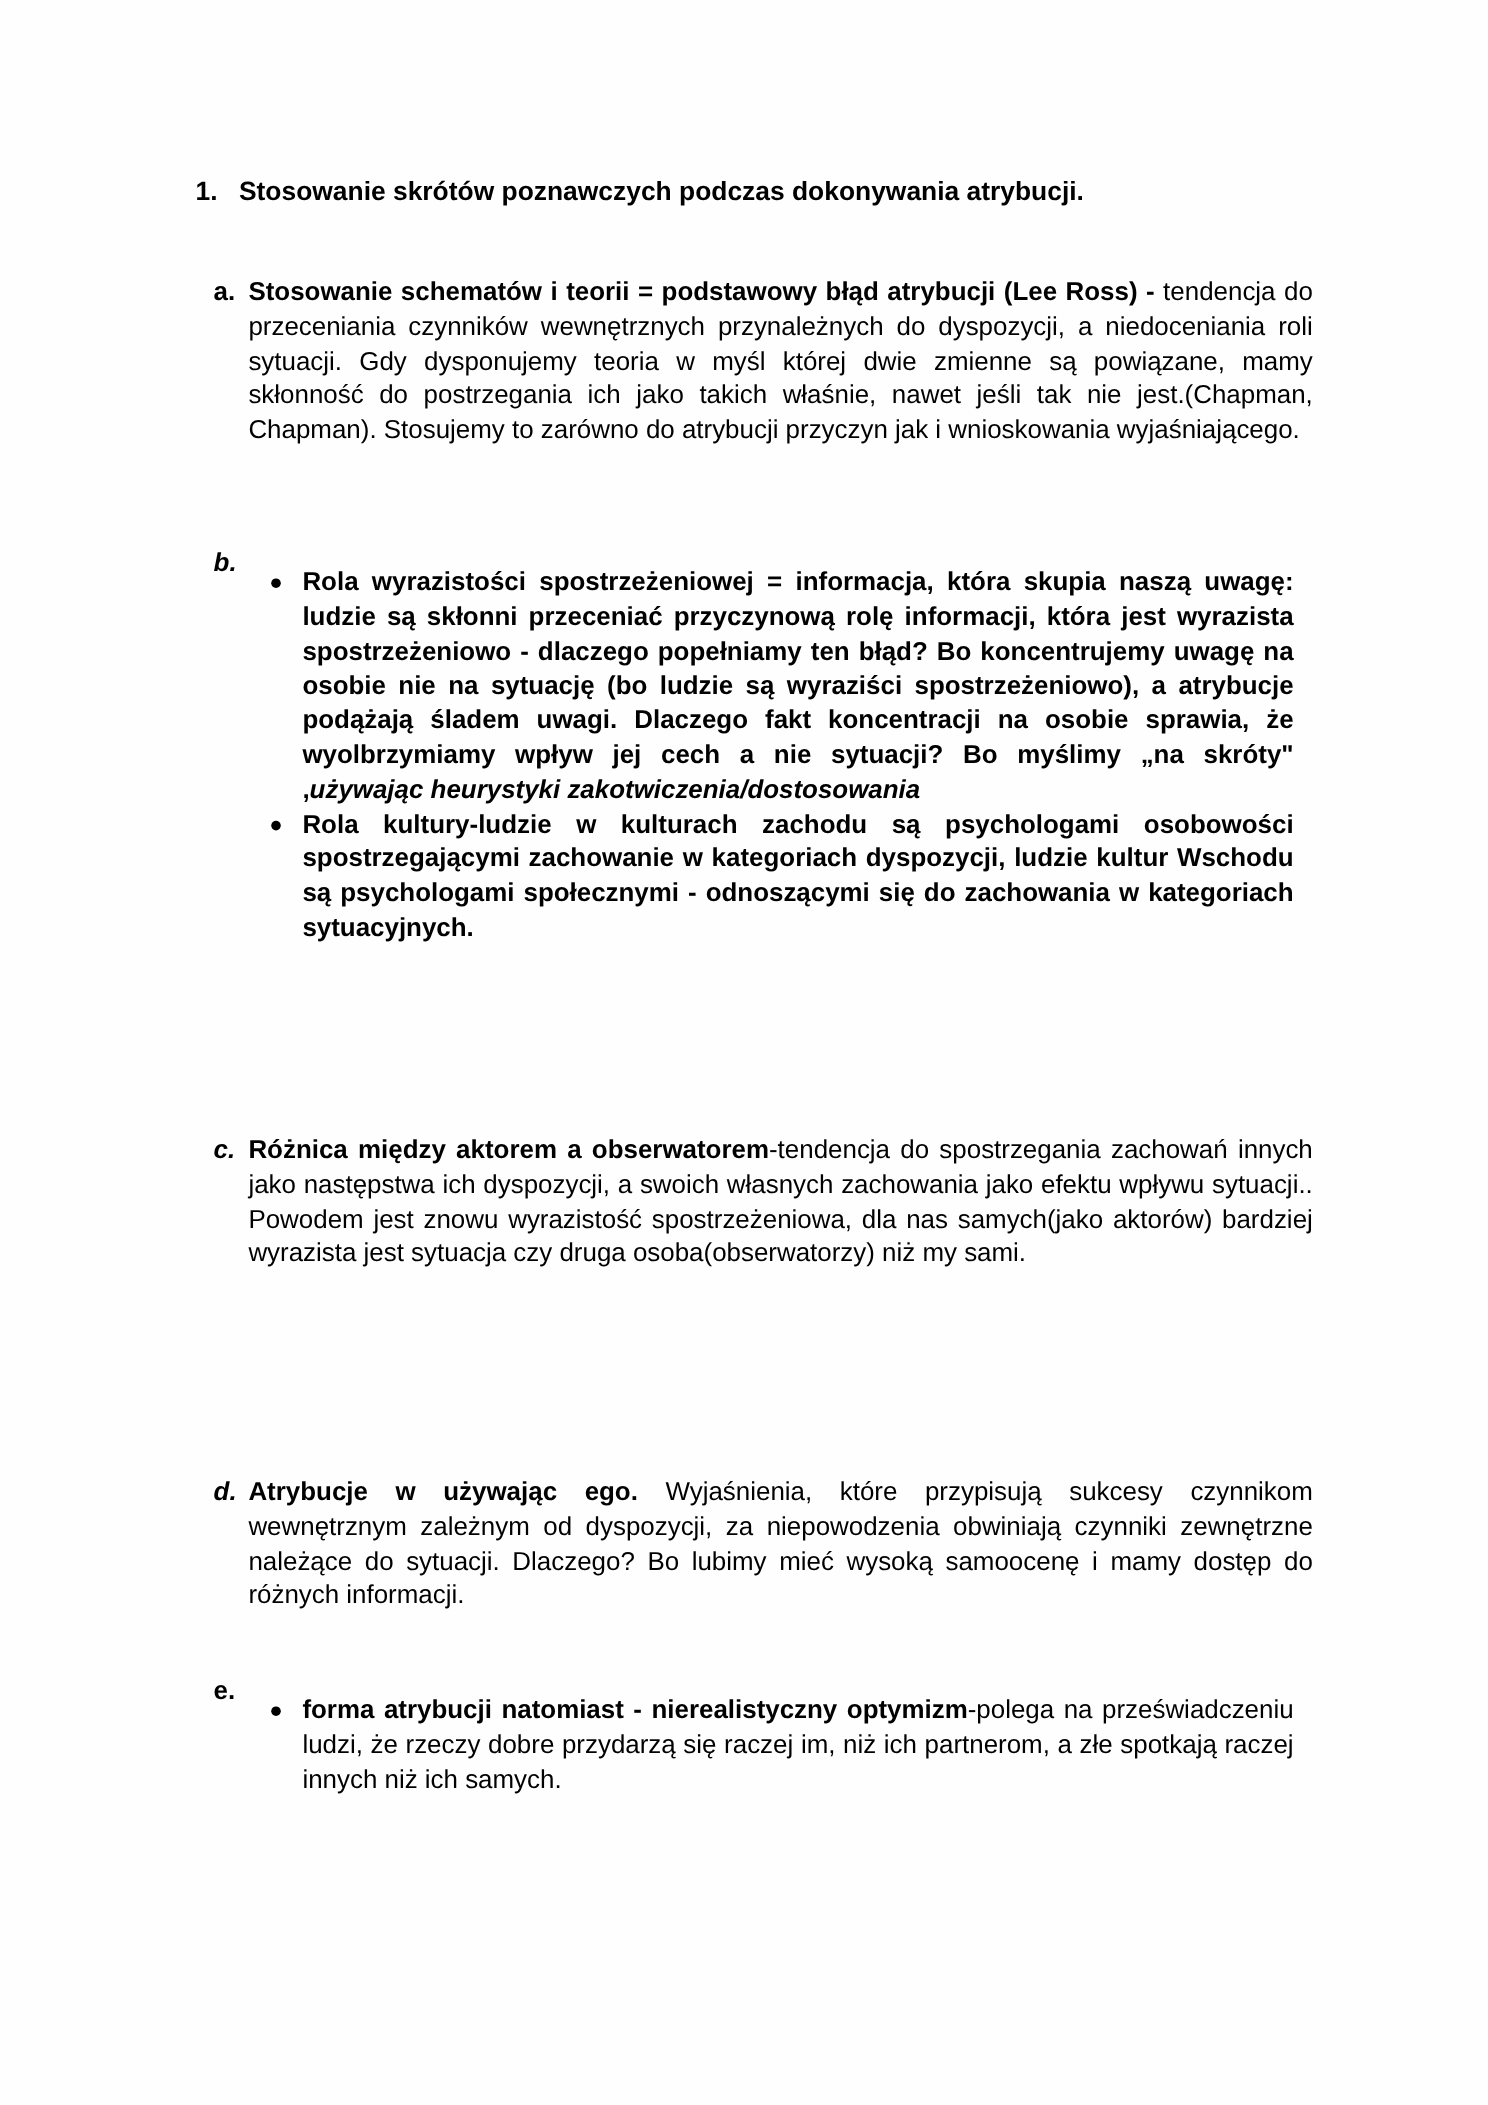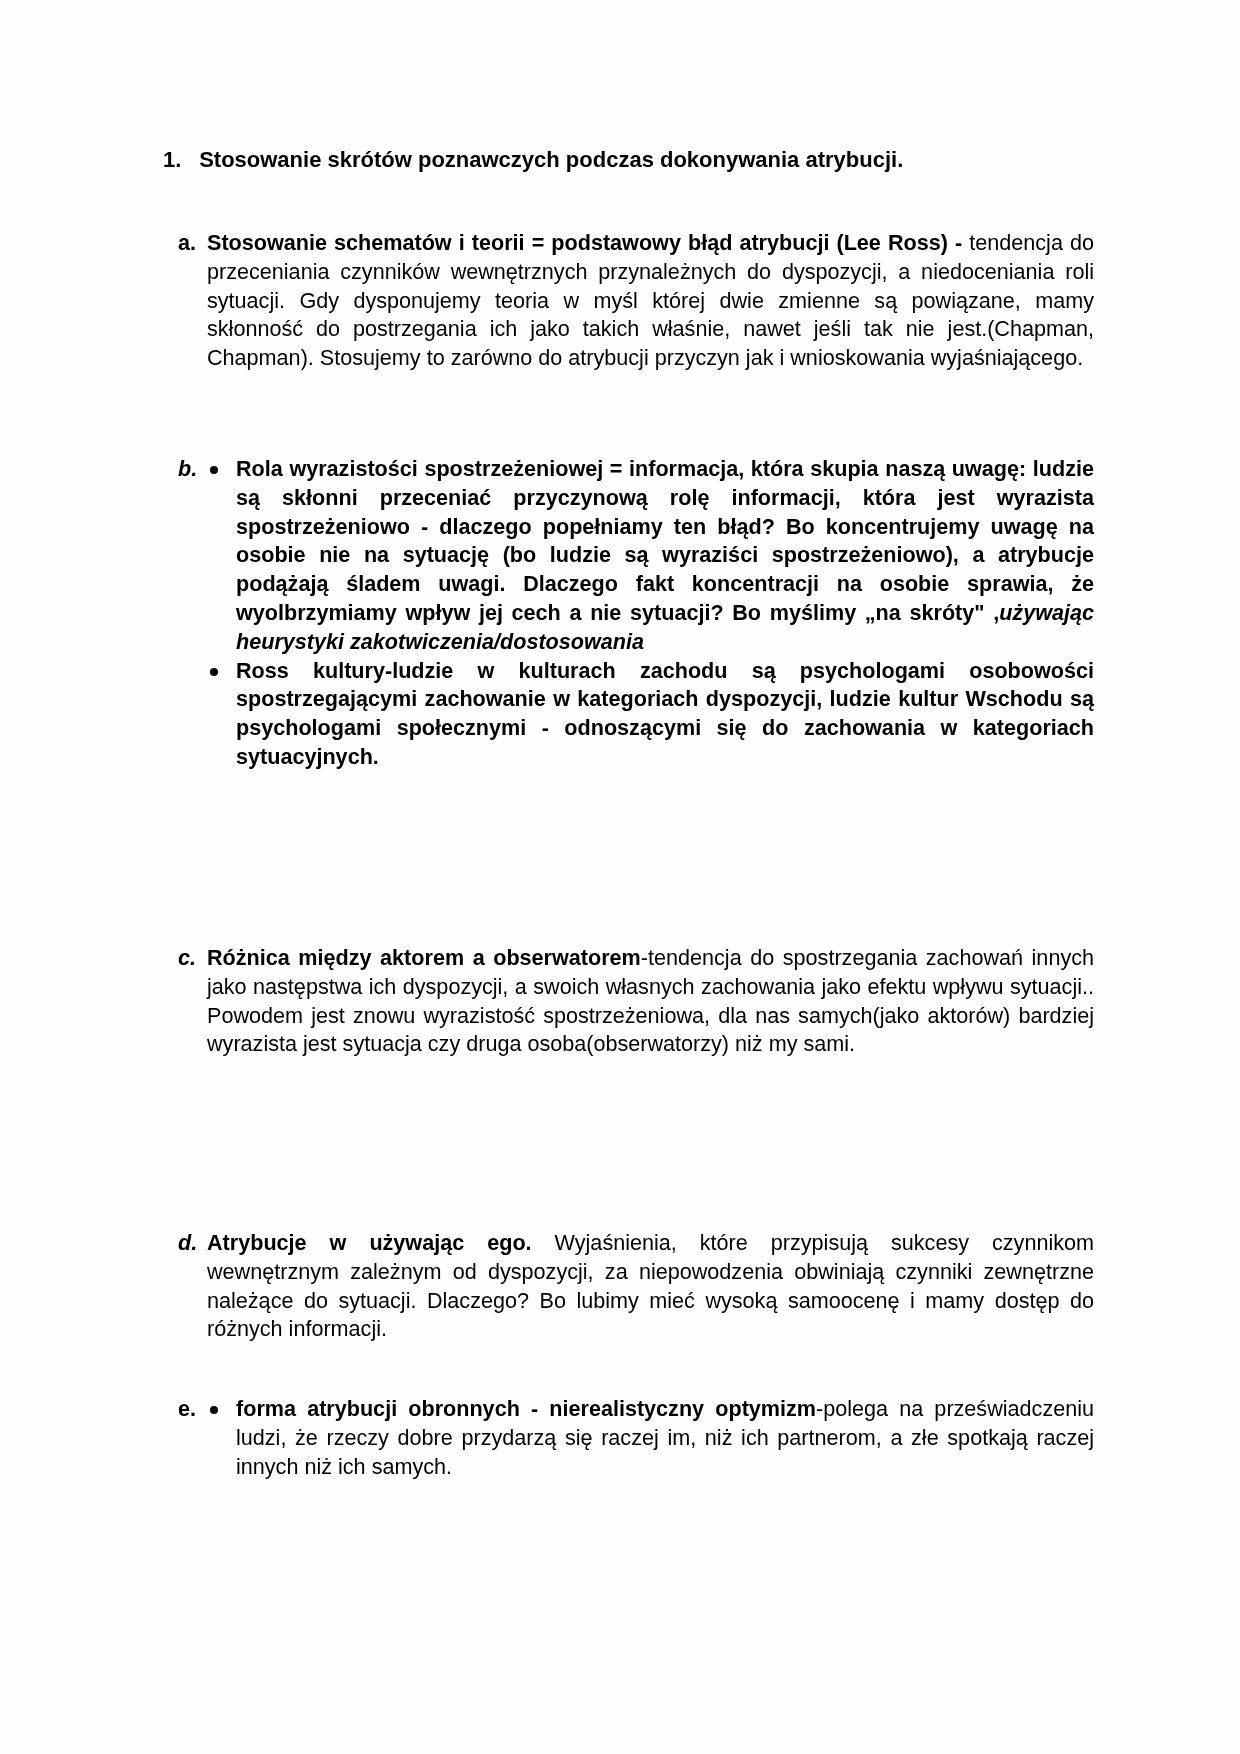--- a/index.html
+++ b/index.html
@@ -13,21 +13,21 @@
       font-size: 22px; font-weight: bold; line-height: 28px; white-space: nowrap;
     }
     .title .num { display: inline-block; width: 30px; }
     .section { position: absolute; left: 178px; width: 916px; font-size: 21.6px; line-height: 28.8px; }
     .section .marker { position: absolute; left: 0; top: 0; font-weight: bold; }
     .section .marker.it { font-style: italic; }
     .section .body { margin-left: 29px; text-align: justify; }
     .b { font-weight: bold; }
     .i { font-style: italic; }
     .bi { font-weight: bold; font-style: italic; }
-    .bullets { list-style: none; margin: 0; padding: 0 0 0 29px; }
+    .bullets { list-style: none; margin: 16px; padding: 0 0 0 29px; }
     .bullets li { position: relative; padding-left: 29px; text-align: justify; }
     .bullets li .dot {
       position: absolute; left: 3px; top: 11px; width: 8px; height: 8px;
       border-radius: 50%; background: #000;
     }
     .section.a { top: 229px; }
     .section.b { top: 455px; }
     .section.c { top: 944px; }
     .section.d { top: 1229px; }
     .section.e { top: 1395px; }
@@ -44,34 +44,34 @@
 
   <div class="section a">
     <span class="marker">a.</span>
     <div class="body"><span class="b">Stosowanie schematów i teorii = podstawowy błąd atrybucji (Lee Ross) -</span><span> tendencja do przeceniania czynników wewnętrznych przynależnych do dyspozycji, a niedoceniania roli sytuacji. Gdy dysponujemy teoria w myśl której dwie zmienne są powiązane, mamy skłonność do postrzegania ich jako takich właśnie, nawet jeśli tak nie jest.(Chapman, Chapman). Stosujemy to zarówno do atrybucji przyczyn jak i wnioskowania wyjaśniającego.</span></div>
   </div>
 
   <div class="section b">
     <span class="marker it">b.</span>
     <ul class="bullets">
       <li><span class="dot"></span><span class="b">Rola wyrazistości spostrzeżeniowej</span><span> = informacja, która skupia naszą uwagę: ludzie są skłonni przeceniać przyczynową rolę informacji, która jest wyrazista spostrzeżeniowo - dlaczego popełniamy ten błąd? Bo koncentrujemy uwagę na osobie nie na sytuację (bo ludzie są wyraziści spostrzeżeniowo), a atrybucje podążają śladem uwagi. Dlaczego fakt koncentracji na osobie sprawia, że wyolbrzymiamy wpływ jej cech a nie sytuacji? Bo myślimy „na skróty" ,</span><span class="bi">używając heurystyki zakotwiczenia/dostosowania</span></li>
-      <li><span class="dot"></span><span class="b">Ross kultury</span><span>-ludzie w kulturach zachodu są psychologami osobowości spostrzegającymi zachowanie w kategoriach dyspozycji, ludzie kultur Wschodu są psychologami społecznymi - odnoszącymi się do zachowania w kategoriach sytuacyjnych.</span></li>
+      <li><span class="dot"></span><span class="b">Rola kultury</span><span>-ludzie w kulturach zachodu są psychologami osobowości spostrzegającymi zachowanie w kategoriach dyspozycji, ludzie kultur Wschodu są psychologami społecznymi - odnoszącymi się do zachowania w kategoriach sytuacyjnych.</span></li>
     </ul>
   </div>
 
   <div class="section c">
     <span class="marker it">c.</span>
     <div class="body"><span class="b">Różnica między aktorem a obserwatorem</span><span>-tendencja do spostrzegania zachowań innych jako następstwa ich dyspozycji, a swoich własnych zachowania jako efektu wpływu sytuacji.. Powodem jest znowu wyrazistość spostrzeżeniowa, dla nas samych(jako aktorów) bardziej wyrazista jest sytuacja czy druga osoba(obserwatorzy) niż my sami.</span></div>
   </div>
 
   <div class="section d">
     <span class="marker it">d.</span>
     <div class="body"><span class="b">Atrybucje w używając ego.</span><span> Wyjaśnienia, które przypisują sukcesy czynnikom wewnętrznym zależnym od dyspozycji, za niepowodzenia obwiniają czynniki zewnętrzne należące do sytuacji. Dlaczego? Bo lubimy mieć wysoką samoocenę i mamy dostęp do różnych informacji.</span></div>
   </div>
 
   <div class="section e">
     <span class="marker">e.</span>
     <ul class="bullets">
-      <li><span class="dot"></span><span class="b">forma atrybucji obronnych - nierealistyczny optymizm</span><span>-polega na przeświadczeniu ludzi, że rzeczy dobre przydarzą się raczej im, niż ich partnerom, a złe spotkają raczej innych niż ich samych.</span></li>
+      <li><span class="dot"></span><span class="b">forma atrybucji natomiast - nierealistyczny optymizm</span><span>-polega na przeświadczeniu ludzi, że rzeczy dobre przydarzą się raczej im, niż ich partnerom, a złe spotkają raczej innych niż ich samych.</span></li>
     </ul>
   </div>
 
 </div>
 
 </body></html>

